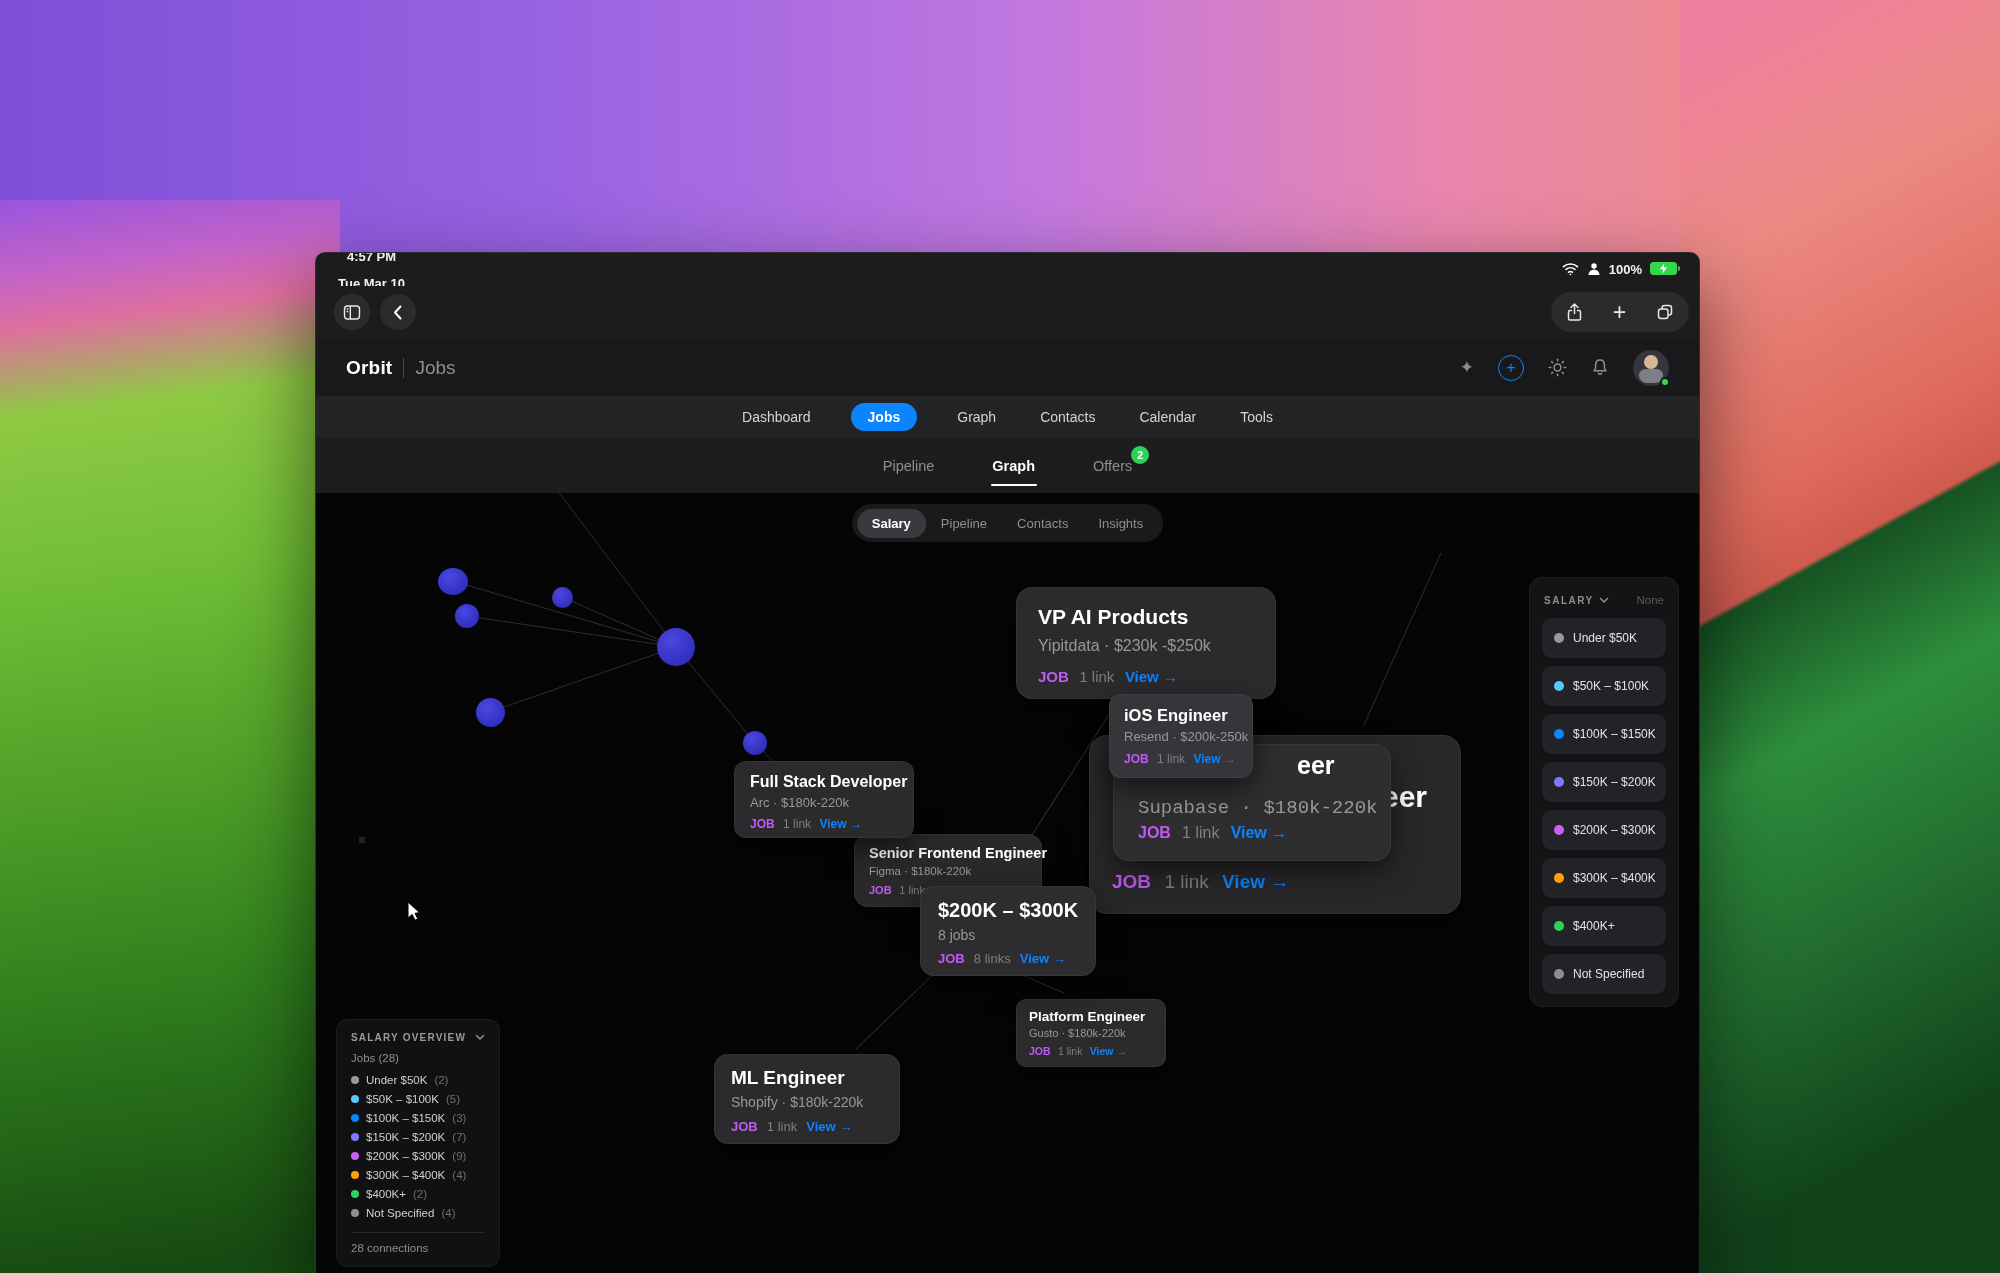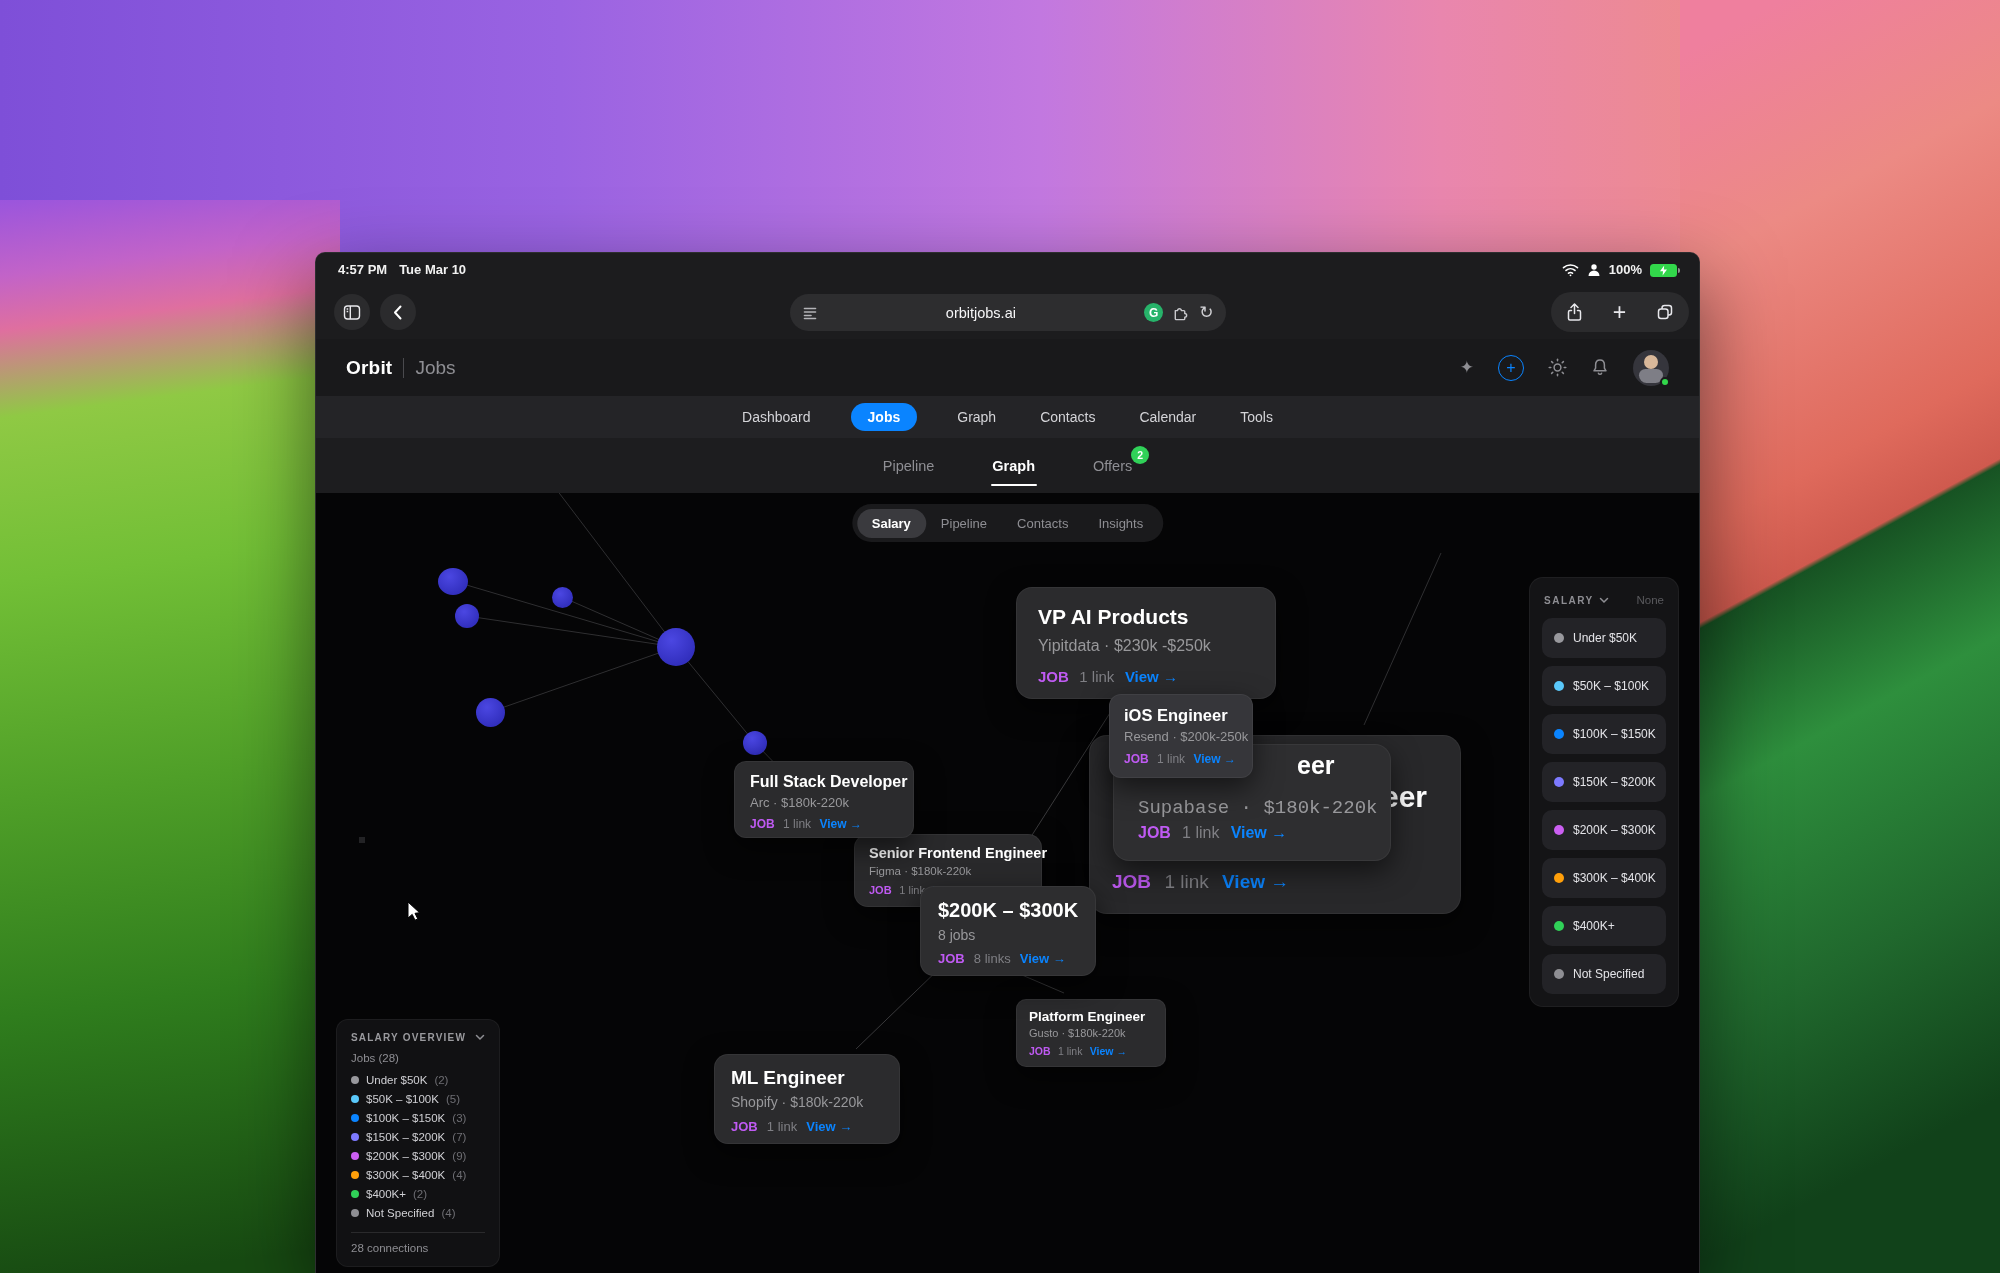--- a/index.html
+++ b/index.html
@@ -10,22 +10,22 @@
 
   
   .window { position:absolute; left:315px; top:252px; width:1385px; height:1021px;
     background:#1c1c1e; border-radius:10px 10px 0 0; overflow:hidden;
     box-shadow:0 30px 80px rgba(0,0,0,.55); border:1px solid rgba(255,255,255,.08); border-bottom:none;
     display:flex; flex-direction:column; color:#fff; }
 
   
   .status-row { height:33px; display:flex; align-items:center; justify-content:space-between;
     padding:0 22px; background:#1c1c1e; }
-  .status-left { display:flex; gap:12px; align-items:center; font-size:13px; font-weight:600; color:#f2f2f2; }
-  .status-right { display:flex; gap:8px; align-items:flex-end; font-size:13px; font-weight:600; color:#f2f2f2; }
+  .status-left { display:flex; gap:12px; align-items:center; font-size:13px; font-weight:600; color:#f2f2f2;flex-direction:column; }
+  .status-right { display:flex; gap:8px; align-items:flex-start; font-size:13px; font-weight:600; color:#f2f2f2; }
   .battery { position:relative; width:27px; height:13px; background:#32d74b; border-radius:3.5px;
     display:flex; align-items:center; justify-content:center; }
   .battery .nub { position:absolute; right:-3px; top:4px; width:2px; height:5px; background:rgba(255,255,255,.5); border-radius:0 2px 2px 0; }
 
   
   .toolbar { position:relative; height:53px; background:#1c1c1e; }
   .tb-circle { position:absolute; top:8px; width:36px; height:36px; border-radius:50%;
     background:#2b2b2d; display:flex; align-items:center; justify-content:center; color:#e8e8ec; }
   .urlbar { position:absolute; left:50%; top:8px; transform:translateX(-50%); width:436px; height:37px;
     background:#2d2d2f; border-radius:19px; display:flex; align-items:center; padding:0 12px; }
@@ -241,38 +241,20 @@
             <line x1="7.3" y1="2" x2="7.3" y2="15"></line>
           <line x1="3.6" y1="5" x2="5.2" y2="5"></line>
             <line x1="3.6" y1="7.5" x2="5.2" y2="7.5"></line>
         </svg>
       </div>
       <div class="tb-circle" style="left:64px;">
         <svg width="16" height="17" viewBox="0 0 16 17" fill="none" stroke="#fff" stroke-width="2" stroke-linecap="round" stroke-linejoin="round">
           <path d="M10.5 2.5 L5 8.5 L10.5 14.5"></path>
         </svg>
       </div>
-      <div class="urlbar">
-        <span class="hdr-icon">
-          <svg width="16" height="15" viewBox="0 0 16 15" fill="none" stroke="#b4b4b8" stroke-width="1.6" stroke-linecap="round">
-            <line x1="2.5" y1="3.5" x2="13.5" y2="3.5"></line>
-              <line x1="2.5" y1="7" x2="13.5" y2="7"></line>
-            <line x1="2.5" y1="10.5" x2="9" y2="10.5"></line>
-              <line x1="2.5" y1="13.5" x2="13.5" y2="13.5"></line>
-          </svg>
-        </span>
-        <span class="url-text">orbitjobs.ai</span>
-        <span class="g-badge">G</span>
-        <span class="hdr-icon" style="margin-right:10px;">
-          <svg width="17" height="17" viewBox="0 0 18 18" fill="none" stroke="#c8c8cc" stroke-width="1.5" stroke-linejoin="round">
-            <path d="M3.5 7 h2.4 a2 2 0 1 1 4 0 H12.5 a1 1 0 0 1 1 1 v2 a2 2 0 1 1 0 4 v1.5 a1 1 0 0 1 -1 1 H4.5 a1 1 0 0 1 -1 -1 Z"></path>
-          </svg>
-        </span>
-        <span class="reload-glyph">↻</span>
-      </div>
       <div class="tb-pill">
         <span class="hdr-icon">
           <svg width="17" height="19" viewBox="0 0 17 19" fill="none" stroke="#e8e8ec" stroke-width="1.5" stroke-linecap="round" stroke-linejoin="round">
             <path d="M8.5 1.5 v9"></path>
               <path d="M5 4.5 L8.5 1 L12 4.5"></path>
             <path d="M5.5 7.5 H4 a1.5 1.5 0 0 0 -1.5 1.5 v6.5 a1.5 1.5 0 0 0 1.5 1.5 h9 a1.5 1.5 0 0 0 1.5 -1.5 V9 a1.5 1.5 0 0 0 -1.5 -1.5 H11.5"></path>
           </svg>
         </span>
         <span class="plus-glyph">+</span>
         <span class="hdr-icon">

